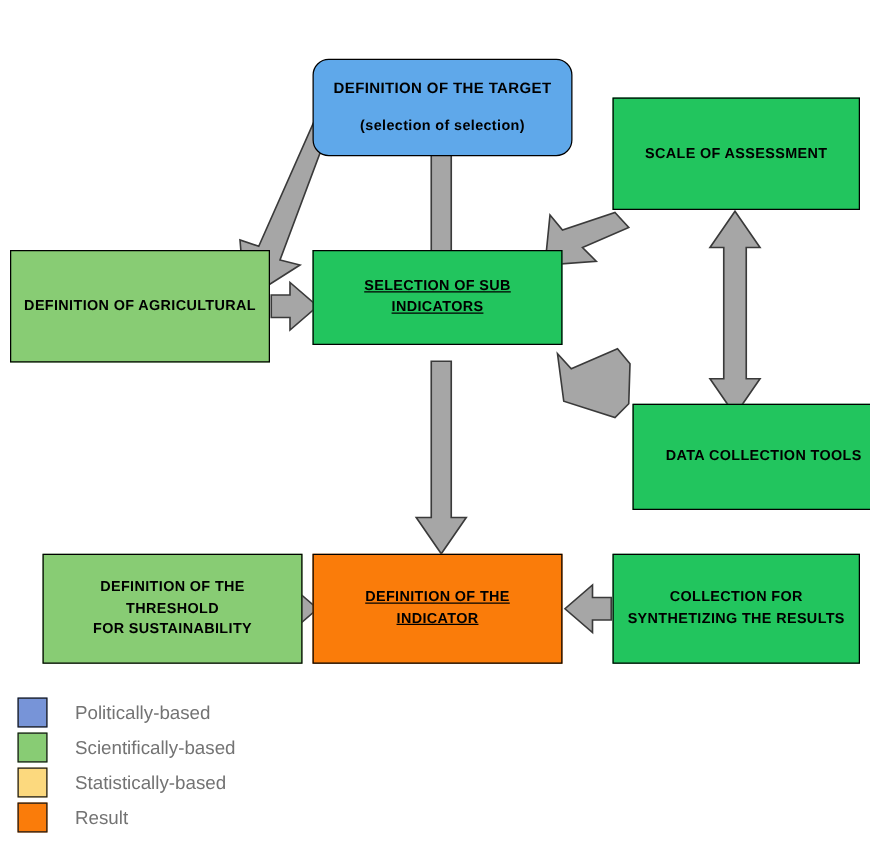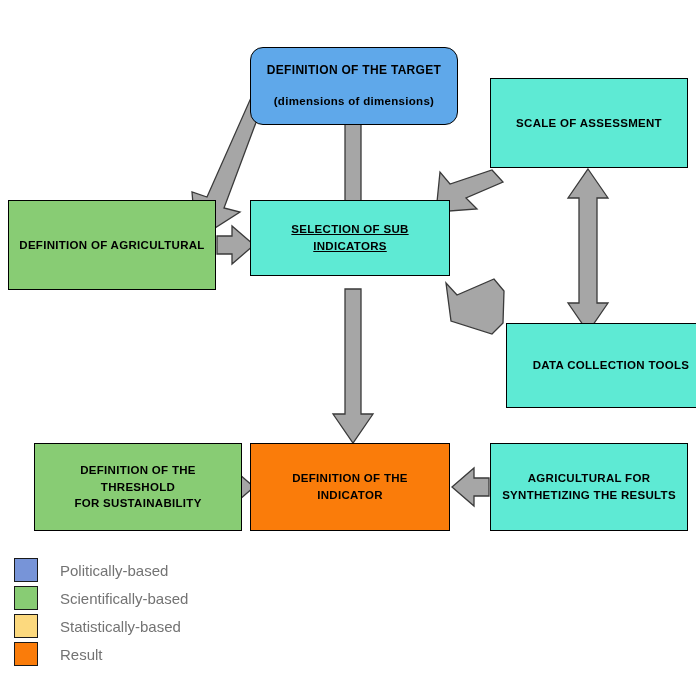--- a/index.html
+++ b/index.html
@@ -32,21 +32,21 @@
     font-size: 11.5px;
     letter-spacing: 0.3px;
     line-height: 1.45;
     padding: 2px 8px;
     z-index: 3;
   }
   .node .ln { display: block; }
 
   .node.blue   { background: #5fa8ea; border-radius: 13px; margin-top: 44px; }
   .node.green  { background: #88cc74; }
-  .node.yellow { background: #5eead4; }
+  .node.yellow { background: #22c55e; }
   .node.orange { background: #fa7c0a; }
 
   .node.blue .title  { font-size: 12px; }
   .node.blue .sub    { font-size: 11.5px; display:block; margin-top: 14px; }
 
   
   #arrows {
     position: absolute;
     left: 0; top: 0;
     width: 696px;
@@ -111,21 +111,21 @@
     <polygon class="arw" points="345,289 361,289 361,414 373,414 353,443 333,414 345,414" fill="#a6a6a6" stroke="#3a3a3a"></polygon>
 
     <polygon class="arw" points="217,478 232,478 232,468 254,487 232,506 232,496 217,496" fill="#a6a6a6" stroke="#3a3a3a"></polygon>
 
     <polygon class="arw" points="489,478 474,478 474,468 452,487 474,506 474,496 489,496" fill="#a6a6a6" stroke="#3a3a3a"></polygon>
   </svg>
 
   <div class="node blue" style="left:250px; top:3px; width:208px; height:78px;">
     <div>
       <span class="ln title">DEFINITION OF THE TARGET</span>
-      <span class="ln sub">(dimensions of dimensions)</span>
+      <span class="ln sub">(selection of selection)</span>
     </div>
   </div>
 
   <div class="node yellow" style="left:490px; top:78px; width:198px; height:90px;">
     <span class="ln">SCALE OF ASSESSMENT</span>
   </div>
 
   <div class="node green" style="left:8px; top:200px; width:208px; height:90px;">
     <div>
       <span class="ln">DEFINITION OF AGRICULTURAL</span>
@@ -140,27 +140,27 @@
     <span class="ln">DATA COLLECTION TOOLS</span>
   </div>
 
   <div class="node green" style="left:8px; top:443px; width:208px; height:88px;margin-left:26px;">
     <div>
       <span class="ln">DEFINITION OF THE THRESHOLD</span>
       <span class="ln">FOR SUSTAINABILITY</span>
     </div>
   </div>
 
-  <div class="node orange" style="left:250px; top:443px; width:200px; height:88px;">
+  <div class="node orange" style="left:250px; top:443px; width:200px; height:88px;text-decoration:underline;">
     <span class="ln">DEFINITION OF THE INDICATOR</span>
   </div>
 
   <div class="node yellow" style="left:490px; top:443px; width:198px; height:88px;">
     <div>
-      <span class="ln">AGRICULTURAL FOR</span>
+      <span class="ln">COLLECTION FOR</span>
       <span class="ln">SYNTHETIZING THE RESULTS</span>
     </div>
   </div>
 
   <div id="legend">
 
     <div class="leg-row">
       <span class="leg-sw" style="background:#7794d8;"></span>
       <span class="leg-lb">Politically-based</span>
     </div>

